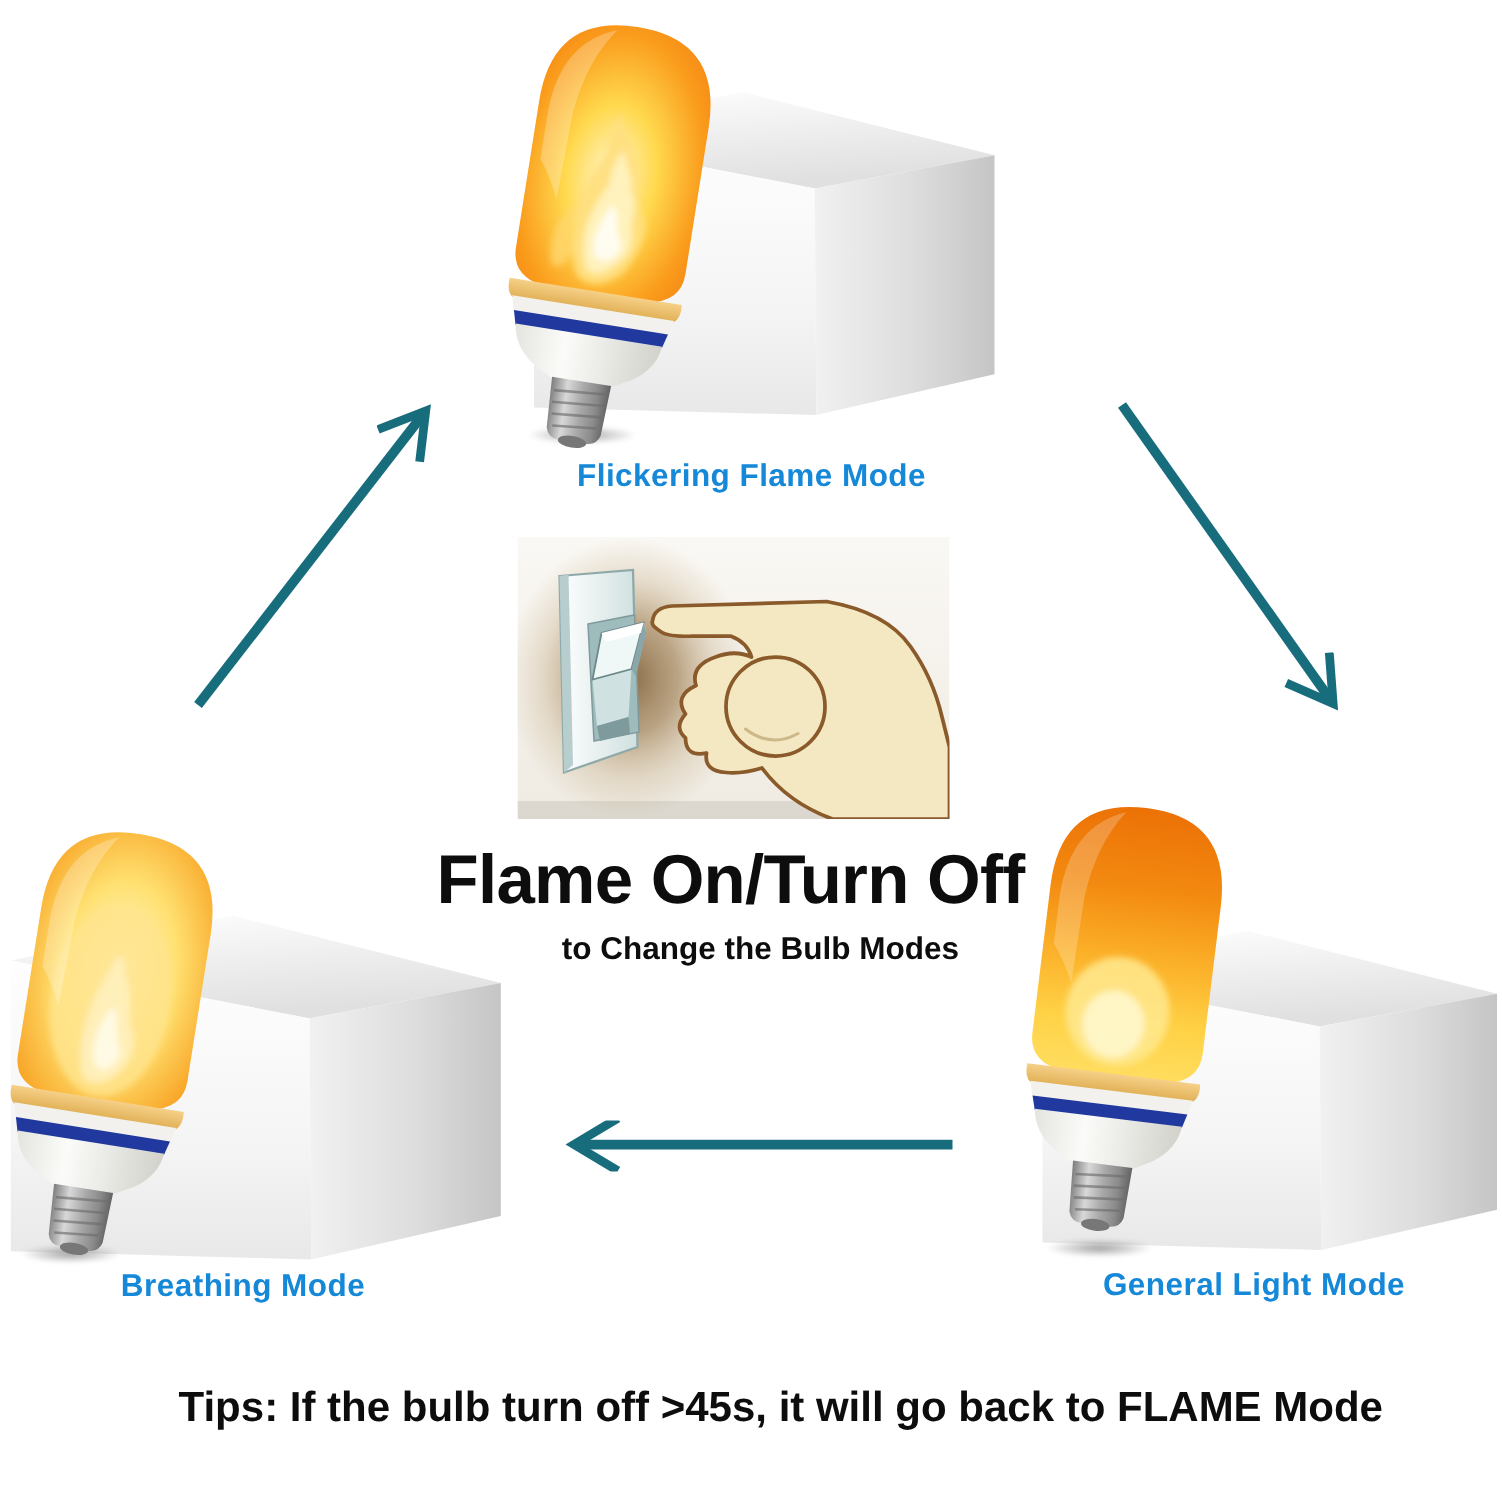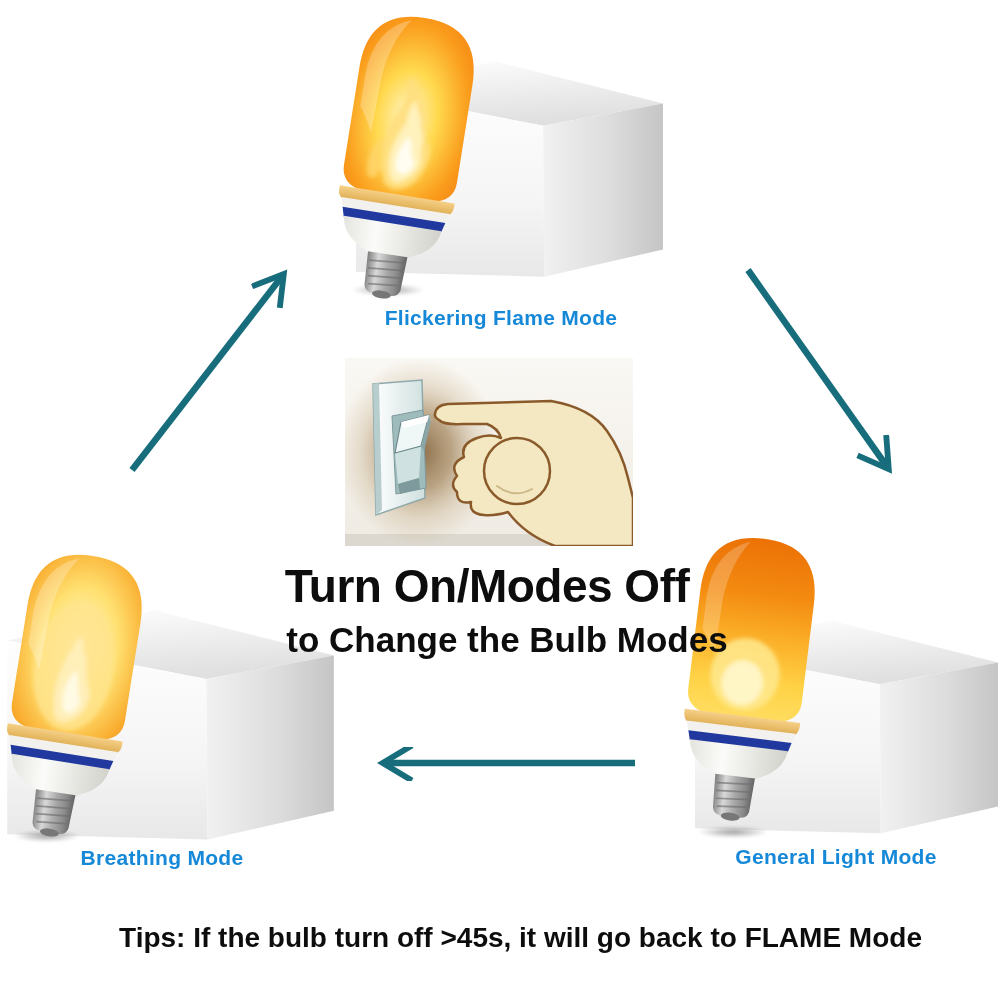--- a/index.html
+++ b/index.html
@@ -9,21 +9,21 @@
   svg{display:block;}
   .box{z-index:1;}
   .bulb{z-index:3;transform:rotate(var(--rot,9deg));transform-origin:50% 90%;}
   .bulb-shadow{z-index:2;border-radius:50%;
      background:radial-gradient(ellipse at center, rgba(70,70,70,.5) 0%, rgba(120,120,120,.25) 45%, rgba(0,0,0,0) 72%);
      filter:blur(1.5px);}
   .mode-label{z-index:5;text-align:center;font-weight:800;font-size:21px;line-height:1.15;
      color:var(--mode-label-color,#1588d8);letter-spacing:.3px;}
   .title{z-index:5;text-align:center;font-weight:900;font-size:46px;line-height:1;
      color:var(--title-color,#0d0d0d);letter-spacing:-.5px;}
-  .subtitle{z-index:5;text-align:center;font-weight:700;font-size:35px;line-height:1.1;
+  .subtitle{z-index:5;text-align:center;font-weight:700;font-size:21px;line-height:1.1;
      color:var(--title-color,#0d0d0d);}
   .tips{z-index:5;width:1001px;text-align:center;font-weight:700;font-size:28px;
      color:var(--title-color,#111111);padding-left:20px;}
   .arrow{z-index:4;color:var(--arrow-color,#186d7d);}
   .arrow path{stroke:var(--arrow-color,#186d7d);}
   #ah polyline{stroke:var(--arrow-color,#186d7d);}
   .scene{z-index:2;}
 </style>
 </head>
 <body>
@@ -211,21 +211,21 @@
       <polygon points="76,88 84,57 86,63 79,93" fill="#8aa6a8"></polygon>
       <polygon points="53,126 74,120 75,131 55,136" fill="#7e9a9c"></polygon>
     </g>
     <g fill="#f3e8c2" stroke="#8a5a2b" stroke-width="2.5" stroke-linejoin="round" stroke-linecap="round">
       <path d="M90,56 Q91,47 103,46 L206,43 Q246,50 262,73 Q277,94 283,120 L288,140 L288,188 L210,188 Q180,177 163,154 Q150,158 139,157 Q124,156 126,144 Q112,147 112,134 Q104,127 112,118 Q104,106 119,99 Q115,86 132,80 Q145,75 156,80 Q153,70 142,66 L117,66 Q99,67 94,62 Q89,59 90,56 Z"></path>
       <circle cx="172" cy="113" r="33"></circle>
       <path d="M152,128 Q169,141 187,131" fill="none" stroke="#cdb88a" stroke-width="2"></path>
     </g>
   </svg>
 
-  <div class="abs title" style="left:87px;top:563px;width:800px">Turn On/Modes Off</div>
+  <div class="abs title" style="left:87px;top:563px;width:800px">Flame On/Turn Off</div>
   <div class="abs subtitle" style="left:107px;top:621px;width:800px">to Change the Bulb Modes</div>
 
   <svg class="abs arrow" style="left:118px;top:258px" width="180" height="225" viewBox="0 0 180 225">
     <path d="M14,212 L165,17" fill="none" stroke="#186d7d" stroke-width="6.5" marker-end="url(#ah)"></path>
   </svg>
   <svg class="abs arrow" style="left:736px;top:256px" width="170" height="226" viewBox="0 0 170 226">
     <path d="M12,14 L152,212" fill="none" stroke="#186d7d" stroke-width="6.5" marker-end="url(#ah)"></path>
   </svg>
   <svg class="abs arrow" style="left:372px;top:747px" width="272" height="34" viewBox="0 0 272 34">
     <path d="M263,16 L12,16" fill="none" stroke="#186d7d" stroke-width="6.5" marker-end="url(#ah)"></path>

